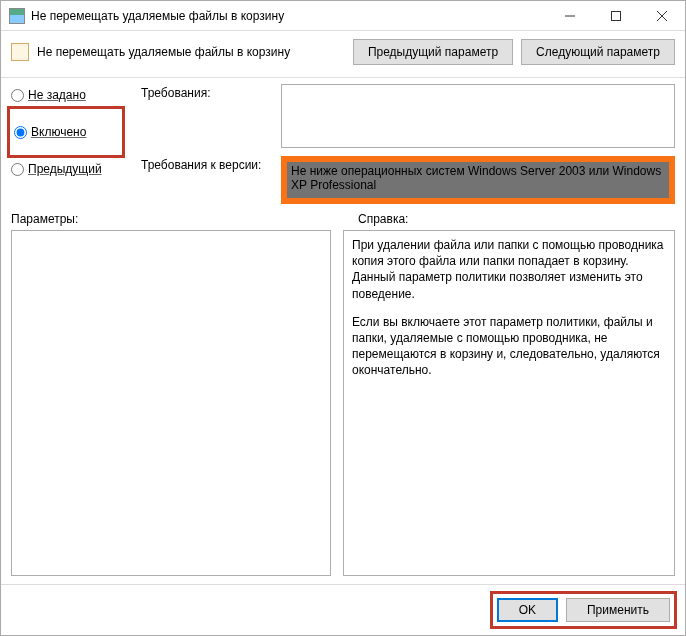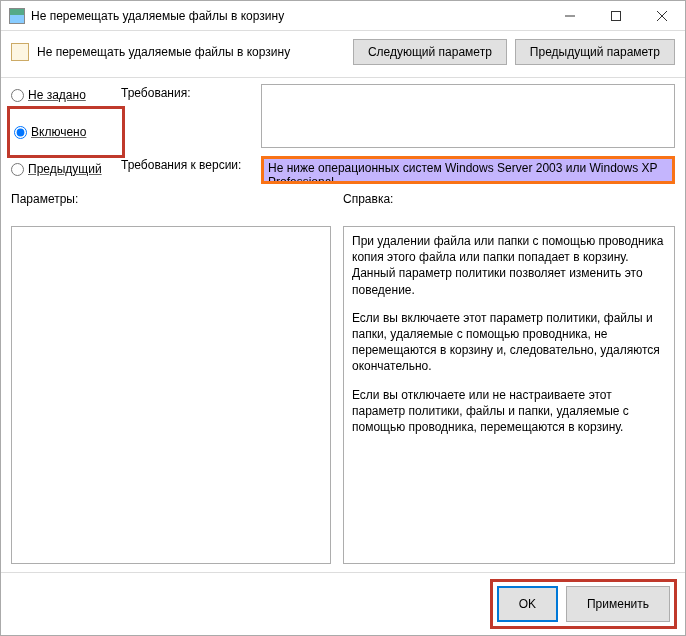--- a/index.html
+++ b/index.html
@@ -5,41 +5,41 @@
   * { box-sizing: border-box; font-family: "Segoe UI", Tahoma, sans-serif; font-size: 12px; }
   body { margin: 0; background: #fff; width: 686px; height: 636px; border: 1px solid #aaa; display: flex; flex-direction: column; }
   .titlebar { height: 30px; display: flex; align-items: center; border-bottom: 1px solid #ddd; }
   .title-icon { width: 16px; height: 16px; margin: 0 6px 0 8px; background: linear-gradient(#5a8 40%, #8cf 40%); border: 1px solid #888; }
   .title-text { flex: 1; }
   .win-btn { width: 46px; height: 30px; display: flex; align-items: center; justify-content: center; color: #333; }
   .header { display: flex; align-items: center; padding: 8px 10px 12px 10px; gap: 8px; border-bottom: 1px solid #ddd; }
   .header-icon { width: 18px; height: 18px; border: 1px solid #ccaa66; background: #fdf6e3; }
   .header-title { flex: 1; }
   .nav-btn { height: 26px; padding: 0 14px; border: 1px solid #adadad; background: #e1e1e1; }
-  .row1 { display: flex; padding: 6px 10px 0 10px; gap: 0; }
+  .row1 { display: flex; padding: 6px 10px 0 10px; gap: 20px; }
   .radio-col { width: 110px; display: flex; flex-direction: column; gap: 10px; padding-top: 4px; }
   .radio-wrap { display: flex; align-items: center; gap: 4px; }
   .radio-wrap.hl { border: 3px solid #c0392b; padding: 16px 4px; margin: -6px -4px; }
   .radio-wrap label { text-decoration: underline; text-decoration-color: #666; }
   input[type=radio] { margin: 0; }
   .right-col { flex: 1; display: flex; flex-direction: column; gap: 8px; }
   .field-row { display: flex; gap: 10px; }
   .field-label { width: 130px; padding-top: 2px; }
   .textarea { flex: 1; border: 1px solid #adadad; height: 64px; padding: 2px 4px; font-family: inherit; resize: none; overflow-y: scroll; }
-  .req-box { flex: 1; border: 3px solid #f97316; height: 28px; padding: 2px 4px; overflow-y: scroll; background: #c4b5fd; }
-  .headers { display: flex; padding: 8px 10px 4px 10px; gap: 12px; }
+  .req-box { flex: 1; border: 6px solid #f97316; height: 48px; padding: 2px 4px; overflow-y: scroll; background: #737373; }
+  .headers { display: flex; padding: 8px 10px 4px 10px; gap: 27px; }
   .headers .left { width: 320px; }
   .panels { display: flex; flex: 1; padding: 0 10px 8px 10px; gap: 12px; min-height: 0; }
-  .panel { border: 1px solid #adadad; background: #fff; overflow-y: auto; padding: 6px 8px; margin-top: 16px; }
+  .panel { border: 1px solid #adadad; background: #fff; overflow-y: auto; padding: 6px 8px; }
   .panel.left { width: 320px; }
   .panel.right { flex: 1; line-height: 1.35; }
   .panel.right p { margin: 0 0 12px 0; }
   .footer { display: flex; justify-content: flex-end; padding: 10px 12px; gap: 8px; border-top: 1px solid #ddd; }
   .footer-hl { border: 3px solid #c0392b; display: flex; gap: 8px; padding: 4px; margin: -4px -4px -4px 0; }
-  .btn { height: 36px; padding: 0 20px; border: 1px solid #adadad; background: #e1e1e1; }
+  .btn { height: 24px; padding: 0 20px; border: 1px solid #adadad; background: #e1e1e1; }
   .btn.default { border: 2px solid #0078d7; }
 </style>
 </head>
 <body>
 
 <div class="titlebar">
   <div class="title-icon"></div>
   <div class="title-text">Не перемещать удаляемые файлы в корзину</div>
   <div class="win-btn">
     <svg width="10" height="10">
@@ -54,22 +54,22 @@
   <div class="win-btn">
     <svg width="10" height="10">
         <path d="M0 0 L10 10 M10 0 L0 10" stroke="#333" stroke-width="1"></path>
       </svg>
   </div>
 </div>
 
 <div class="header">
   <div class="header-icon"></div>
   <div class="header-title">Не перемещать удаляемые файлы в корзину</div>
+  <button class="nav-btn">Предыдущий параметр</button>
   <button class="nav-btn">Следующий параметр</button>
-  <button class="nav-btn">Предыдущий параметр</button>
 </div>
 
 <div class="row1">
   <div class="radio-col">
     <div class="radio-wrap">
       <input type="radio" name="st" id="r1" style="">
       <label for="r1">Не задано</label>
     </div>
     <div class="radio-wrap hl">
       <input type="radio" name="st" id="r2" checked="" style="">
@@ -95,21 +95,20 @@
 <div class="headers">
   <div class="left">Параметры:</div>
   <div>Справка:</div>
 </div>
 
 <div class="panels">
   <div class="panel left"></div>
   <div class="panel right">
     <p>При удалении файла или папки с помощью проводника копия этого файла или папки попадает в корзину. Данный параметр политики позволяет изменить это поведение.</p>
     <p>Если вы включаете этот параметр политики, файлы и папки, удаляемые с помощью проводника, не перемещаются в корзину и, следовательно, удаляются окончательно.</p>
-    <p>Если вы отключаете или не настраиваете этот параметр политики, файлы и папки, удаляемые с помощью проводника, перемещаются в корзину.</p>
   </div>
 </div>
 
 <div class="footer">
   <div class="footer-hl">
     <button class="btn default">OK</button>
     <button class="btn">Применить</button>
   </div>
 </div>
 

